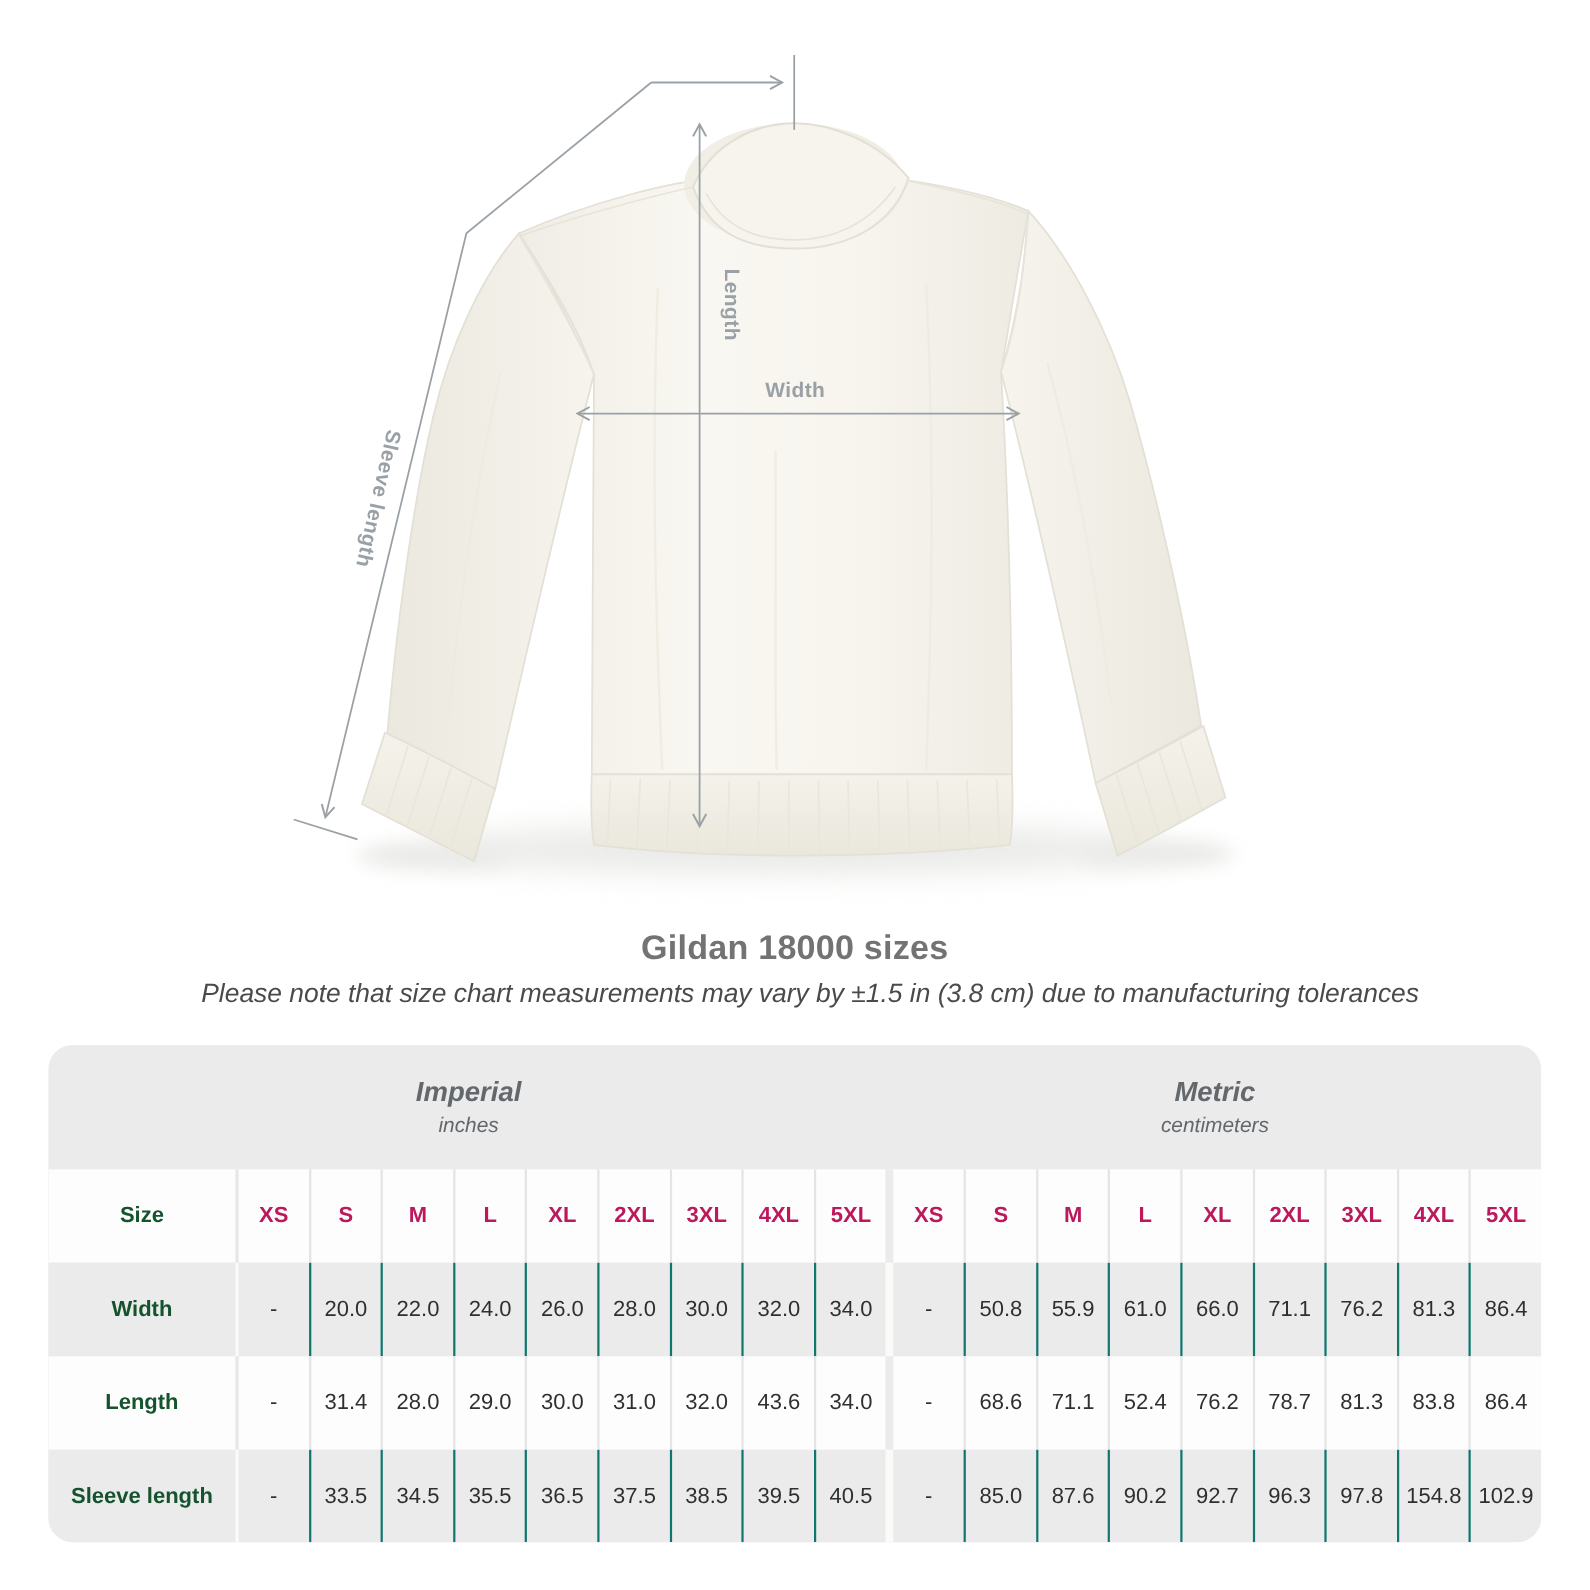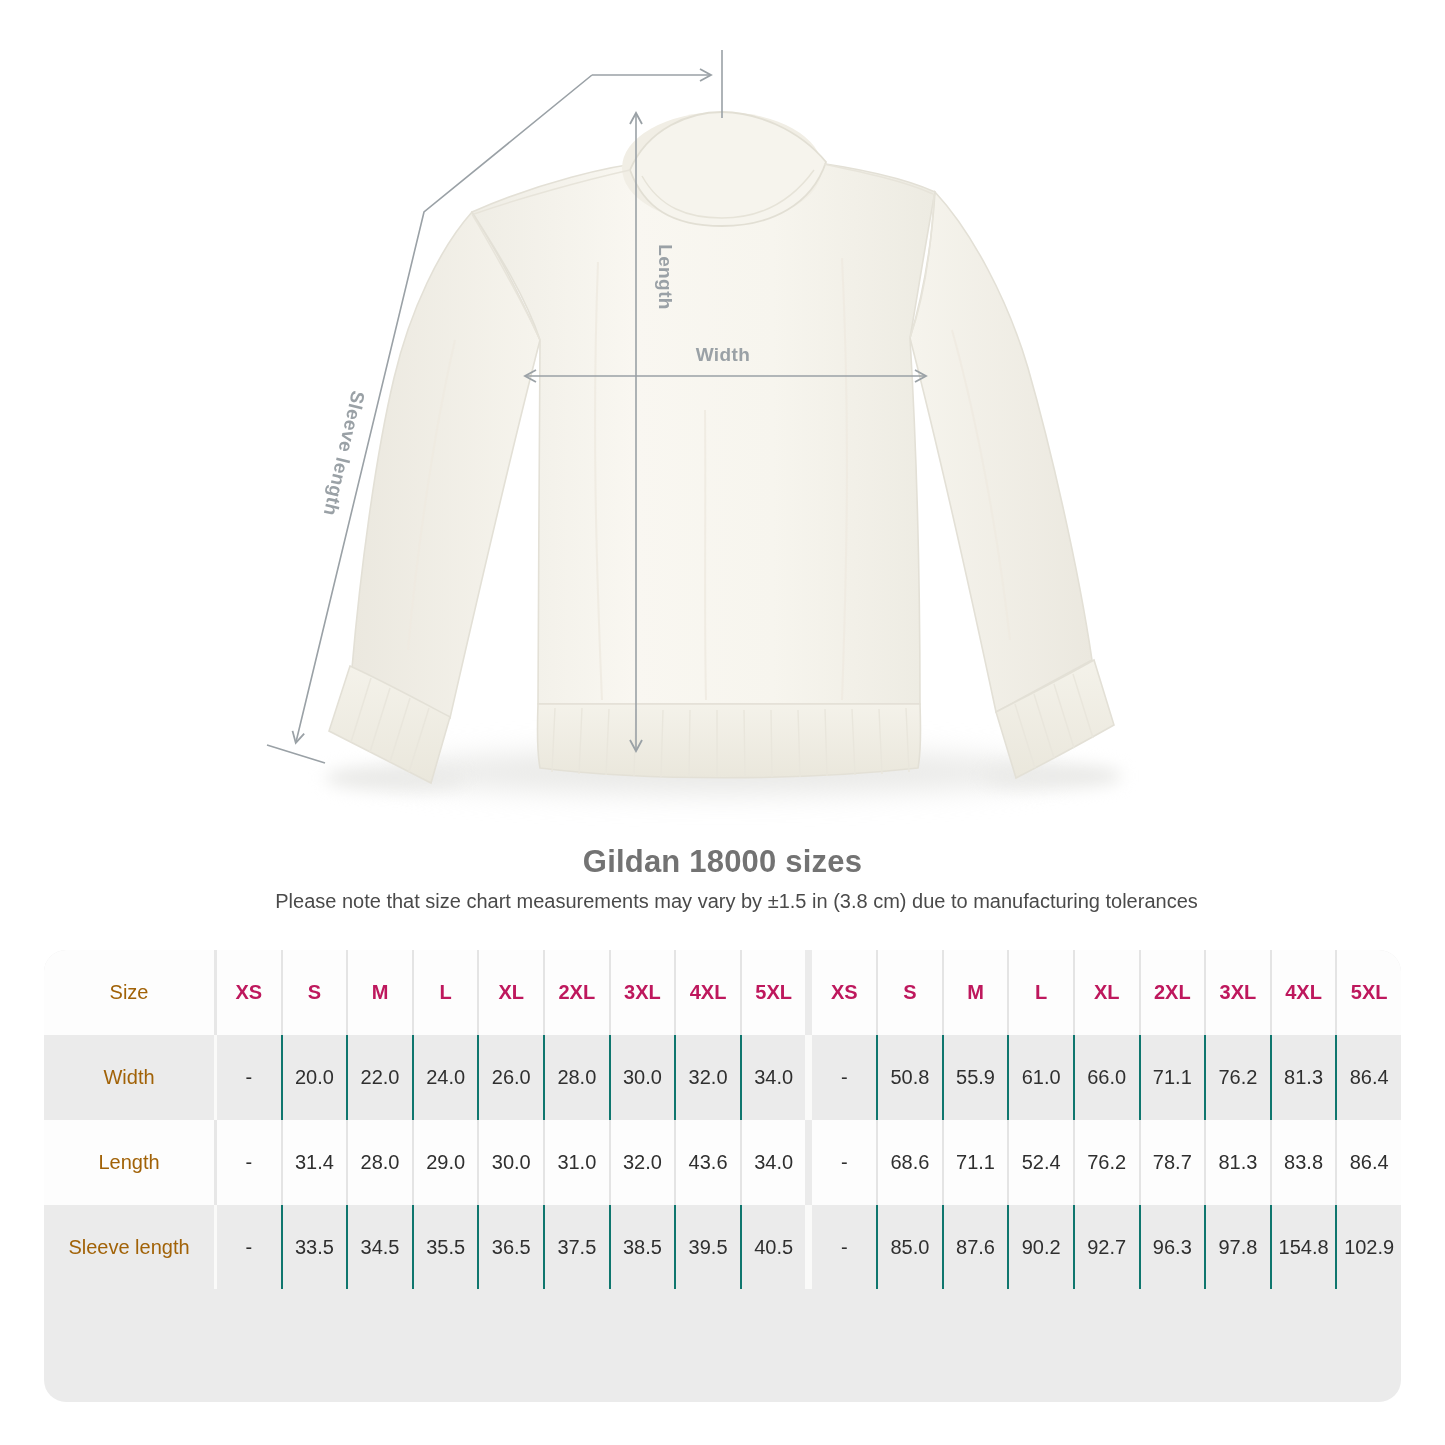--- a/index.html
+++ b/index.html
@@ -6,36 +6,36 @@
   body{width:1445px;height:1445px;overflow:hidden;font-family:"Liberation Sans",sans-serif;-webkit-font-smoothing:antialiased;}
 
   
   .photo{position:relative;width:1445px;height:830px;background:#ffffff;}
   .photo svg{position:absolute;inset:0;}
   .dim-label{font-family:"Liberation Sans",sans-serif;font-weight:700;font-size:19px;letter-spacing:.4px;fill:#9aa1a6;}
 
   
   .caption{height:120px;text-align:center;box-sizing:border-box;padding-top:14px;}
   .caption h1{margin:0 0 10px 0;font-size:31px;font-weight:700;color:#737373;letter-spacing:.2px;}
-  .caption .subtitle{font-size:20px;color:#4a4a4a;margin-left:28px;}
+  .caption .subtitle{font-size:24px;font-style:italic;color:#4a4a4a;margin-left:28px;}
 
   
   .size-table{margin:0 44px;height:452px;background:#ebebeb;border-radius:22px;overflow:hidden;
               display:flex;flex-direction:column;color:#2f2f2f;}
   .unit-band{height:113px;display:flex;color:#63686d;}
   .unit-band .grp{display:flex;flex-direction:column;align-items:center;justify-content:center;gap:5px;}
   .grp.imperial{flex:0 0 56.3%;}
   .grp.metric{flex:0 0 43.7%;}
   .grp .grp-name{font-size:25px;font-weight:700;font-style:italic;}
   .grp .grp-unit{font-size:19px;font-style:italic;}
 
   .trow{display:flex;height:85px;}
   .trow:last-child{height:84px;}
   .trow .lbl{flex:0 0 170px;display:flex;align-items:center;justify-content:center;
-             font-weight:400;font-size:20px;color:#a16207;}
+             font-weight:700;font-size:20px;color:#14532d;}
   .trow .cell{flex:1 1 0;display:flex;align-items:center;justify-content:center;font-size:20px;box-sizing:border-box;}
   .trow.head .cell{font-weight:700;color:#be185d;}
 
   .trow.light{background:#fdfdfd;}
   .trow.light .cell{border-left:2px solid #e4e4e4;}
   .trow.light .cell.c0{border-left-width:3px;border-left-color:#e7e7e7;}
   .trow.light .cell.c9{border-left:7px solid #ebebeb;}
 
   .trow.gray{background:#ebebeb;}
   .trow.gray .cell{border-left:2px solid #0f766e;}
@@ -114,20 +114,30 @@
   </svg>
 </div>
 
 <div class="caption">
   <h1>Gildan 18000 sizes</h1>
   <div class="subtitle">Please note that size chart measurements may vary by ±1.5 in (3.8 cm) due to manufacturing tolerances</div>
 </div>
 
 <div class="size-table">
 
+  <div class="unit-band">
+    <div class="grp imperial">
+      <div class="grp-name">Imperial</div>
+      <div class="grp-unit">inches</div>
+    </div>
+    <div class="grp metric">
+      <div class="grp-name">Metric</div>
+      <div class="grp-unit">centimeters</div>
+    </div>
+  </div>
 
   <div class="trow head light">
     <div class="lbl">Size</div>
   <div class="cell c0">XS</div>
       <div class="cell">S</div>
       <div class="cell">M</div>
       <div class="cell">L</div>
       <div class="cell">XL</div>
       <div class="cell">2XL</div>
       <div class="cell">3XL</div>

